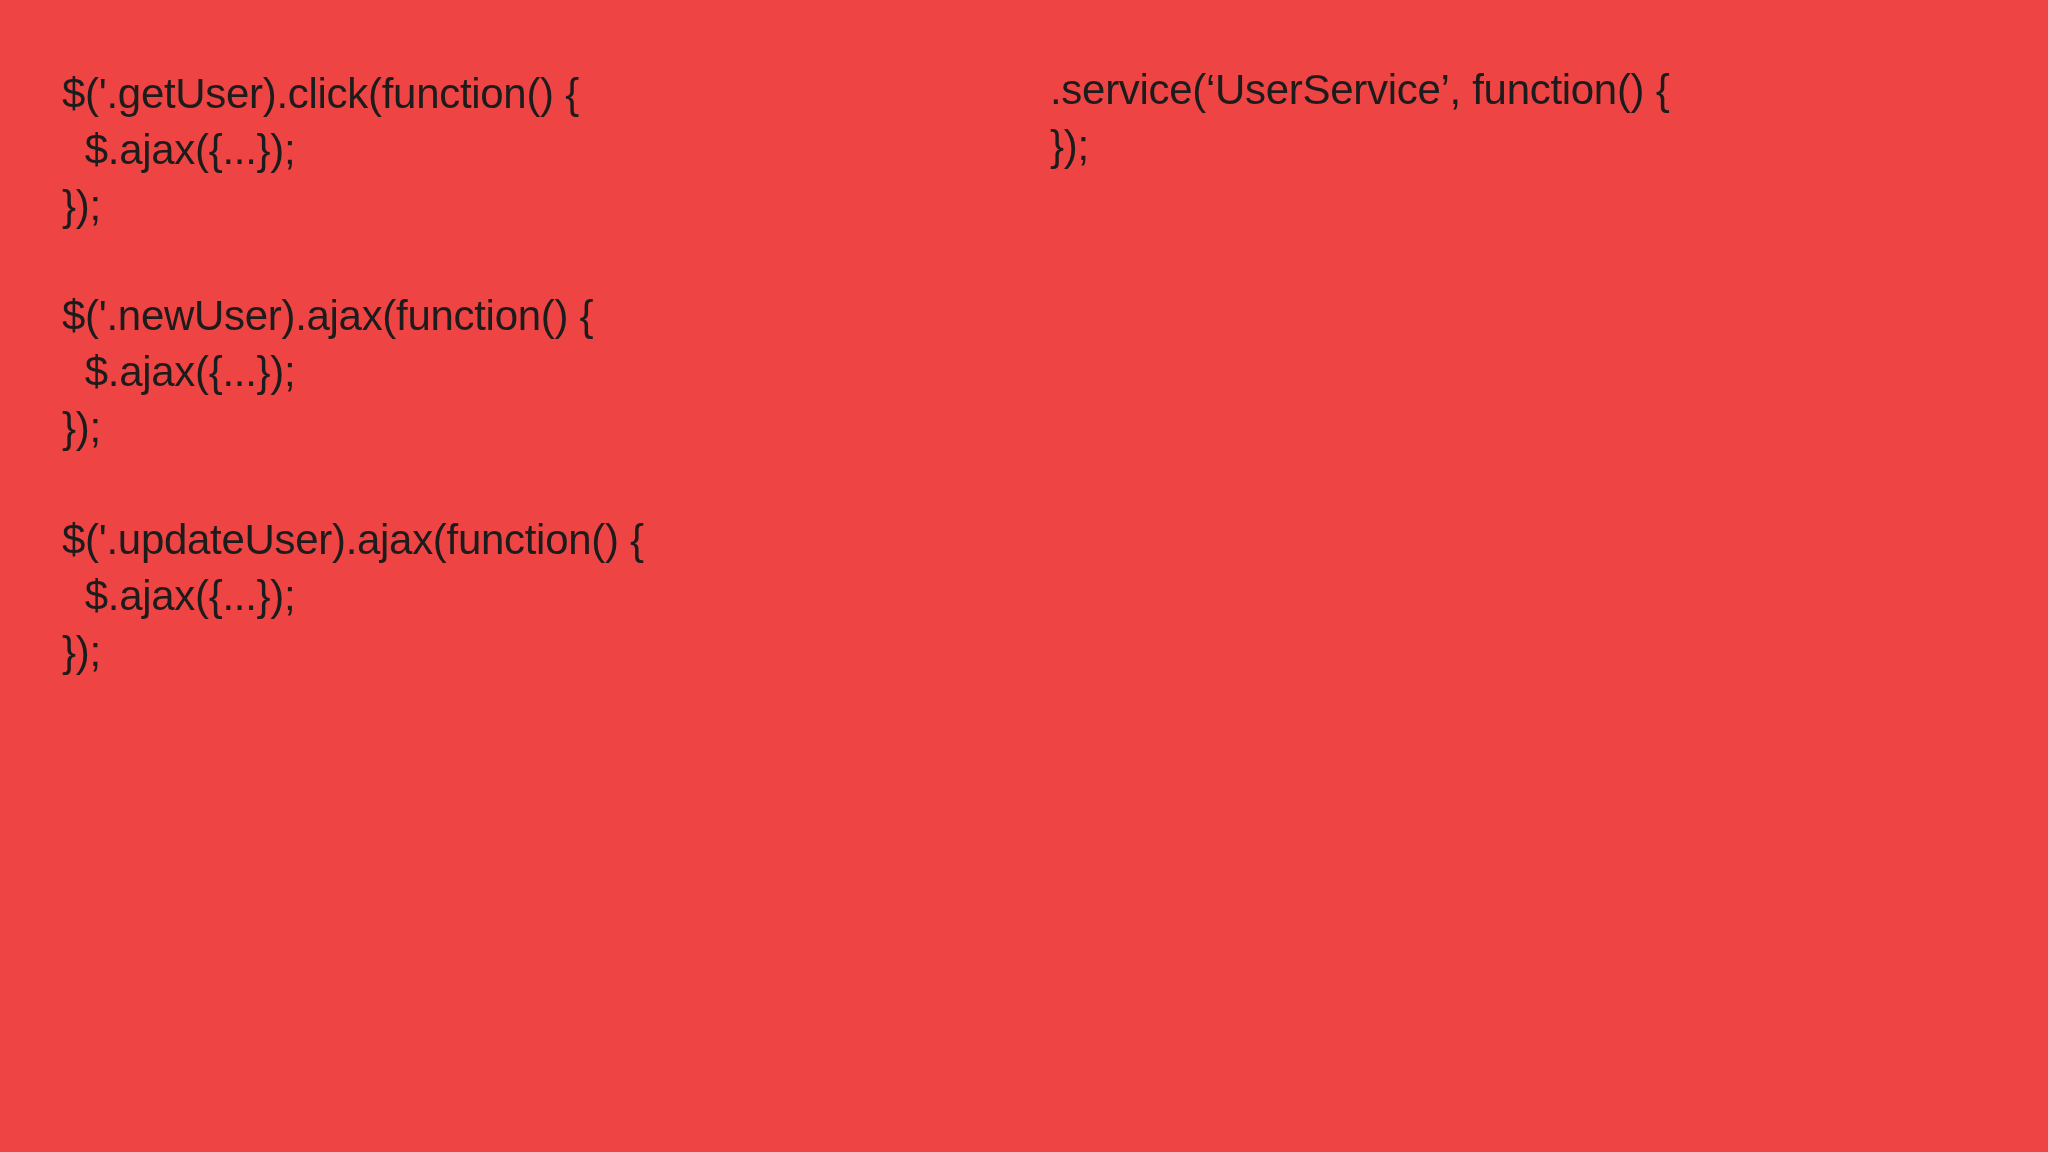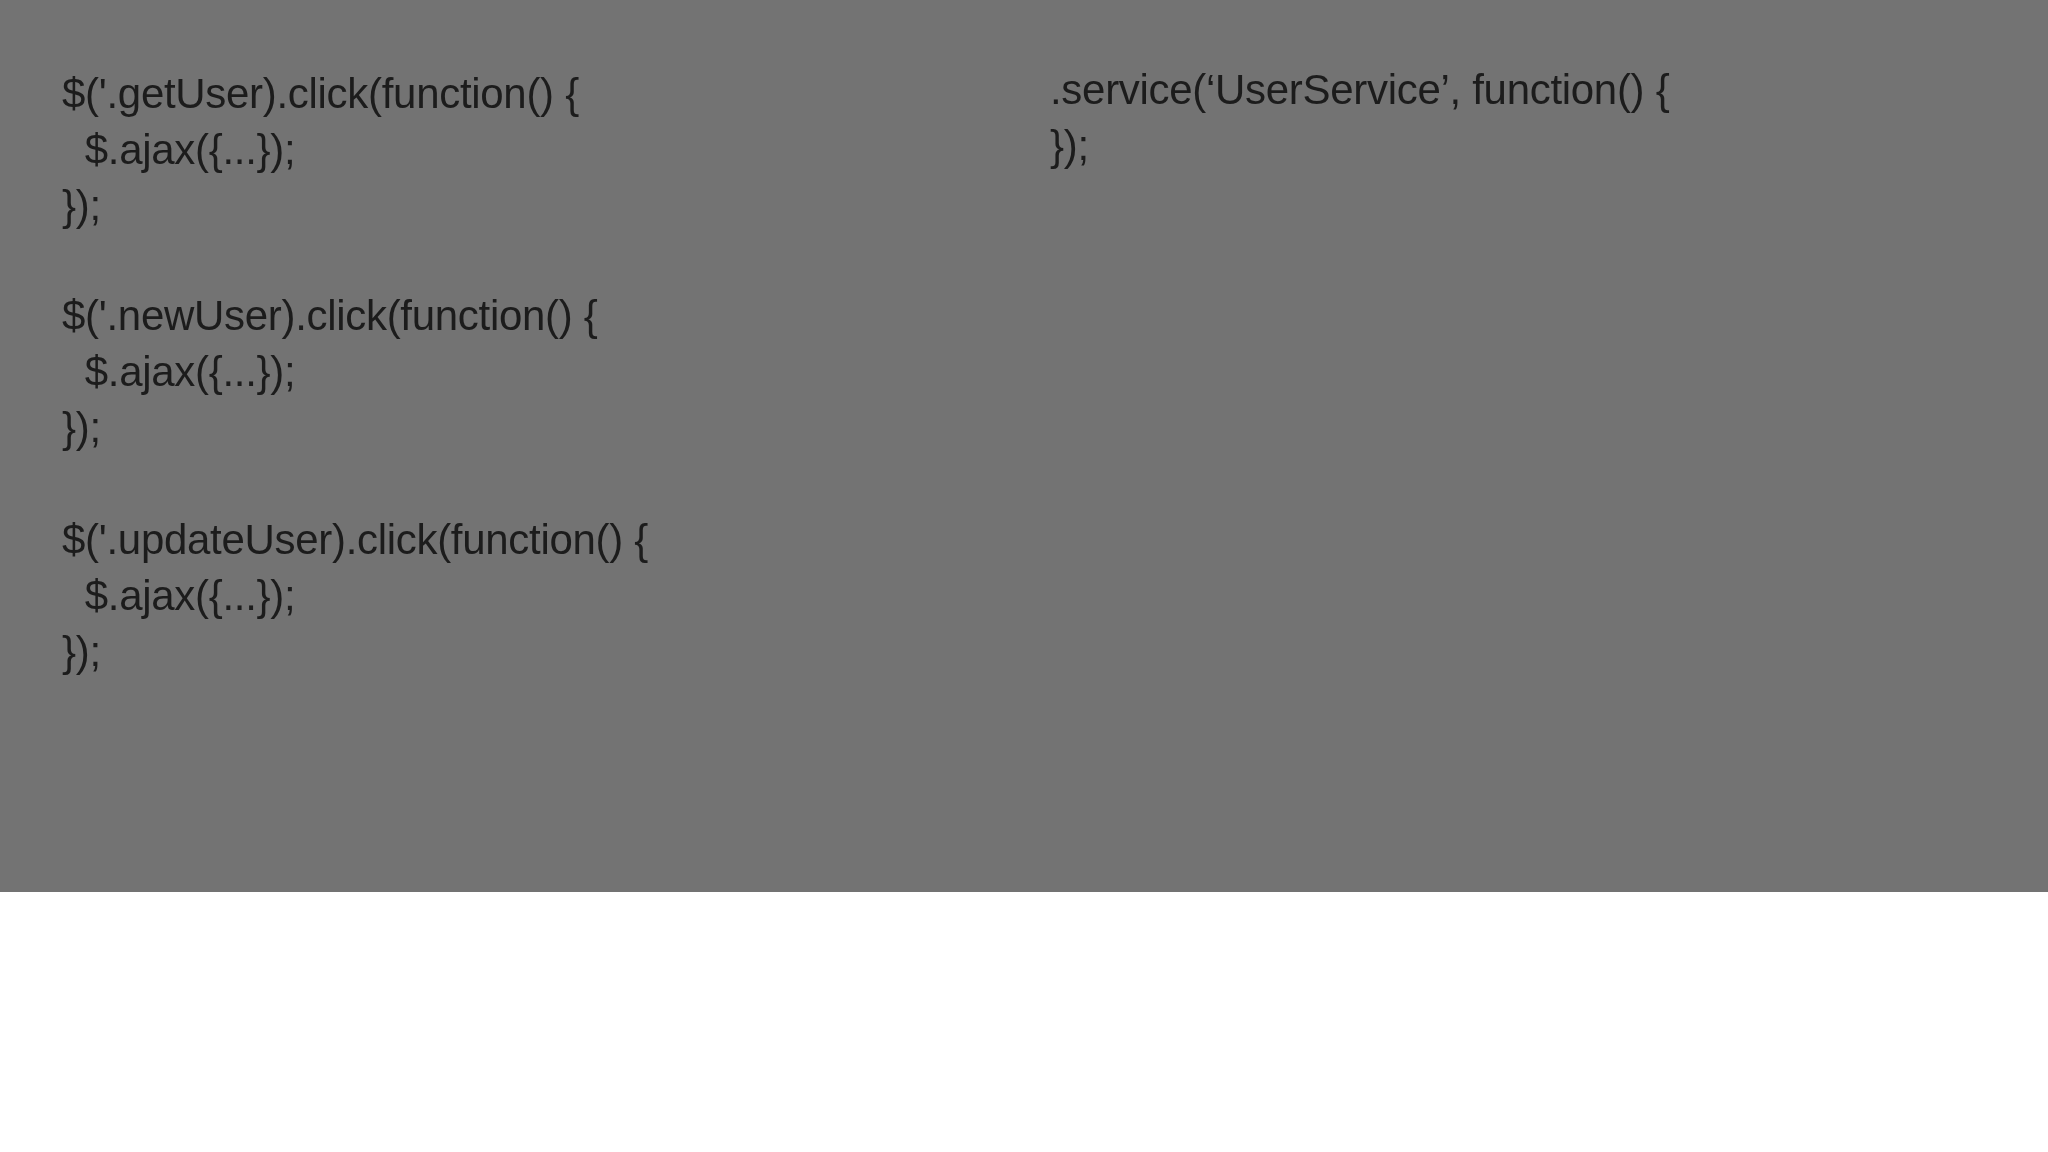--- a/index.html
+++ b/index.html
@@ -8,22 +8,22 @@
     width: 2048px;
     height: 1152px;
     background: #ffffff;
     overflow: hidden;
     font-family: "Liberation Sans", sans-serif;
   }
 
   .slide {
     position: relative;
     width: 2048px;
-    height: 892px;
-    background: #737373;
+    height: 1152px;
+    background: #ef4444;
   }
 
   .code-block {
     position: absolute;
     color: #1c1c1c;
     font-family: "Liberation Sans", sans-serif;
     font-size: 42px;
     line-height: 56px;
     font-weight: 400;
     letter-spacing: -0.3px;
@@ -43,27 +43,27 @@
 
 <div class="slide">
 
   <div class="code-block block-get-user">
     <div class="code-line">$('.getUser).click(function() {</div>
     <div class="code-line">  $.ajax({...});</div>
     <div class="code-line">});</div>
   </div>
 
   <div class="code-block block-new-user">
-    <div class="code-line">$('.newUser).click(function() {</div>
+    <div class="code-line">$('.newUser).ajax(function() {</div>
     <div class="code-line">  $.ajax({...});</div>
     <div class="code-line">});</div>
   </div>
 
   <div class="code-block block-update-user">
-    <div class="code-line">$('.updateUser).click(function() {</div>
+    <div class="code-line">$('.updateUser).ajax(function() {</div>
     <div class="code-line">  $.ajax({...});</div>
     <div class="code-line">});</div>
   </div>
 
   <div class="code-block block-service">
     <div class="code-line">.service(‘UserService’, function() {</div>
     <div class="code-line">});</div>
   </div>
 
 </div>

